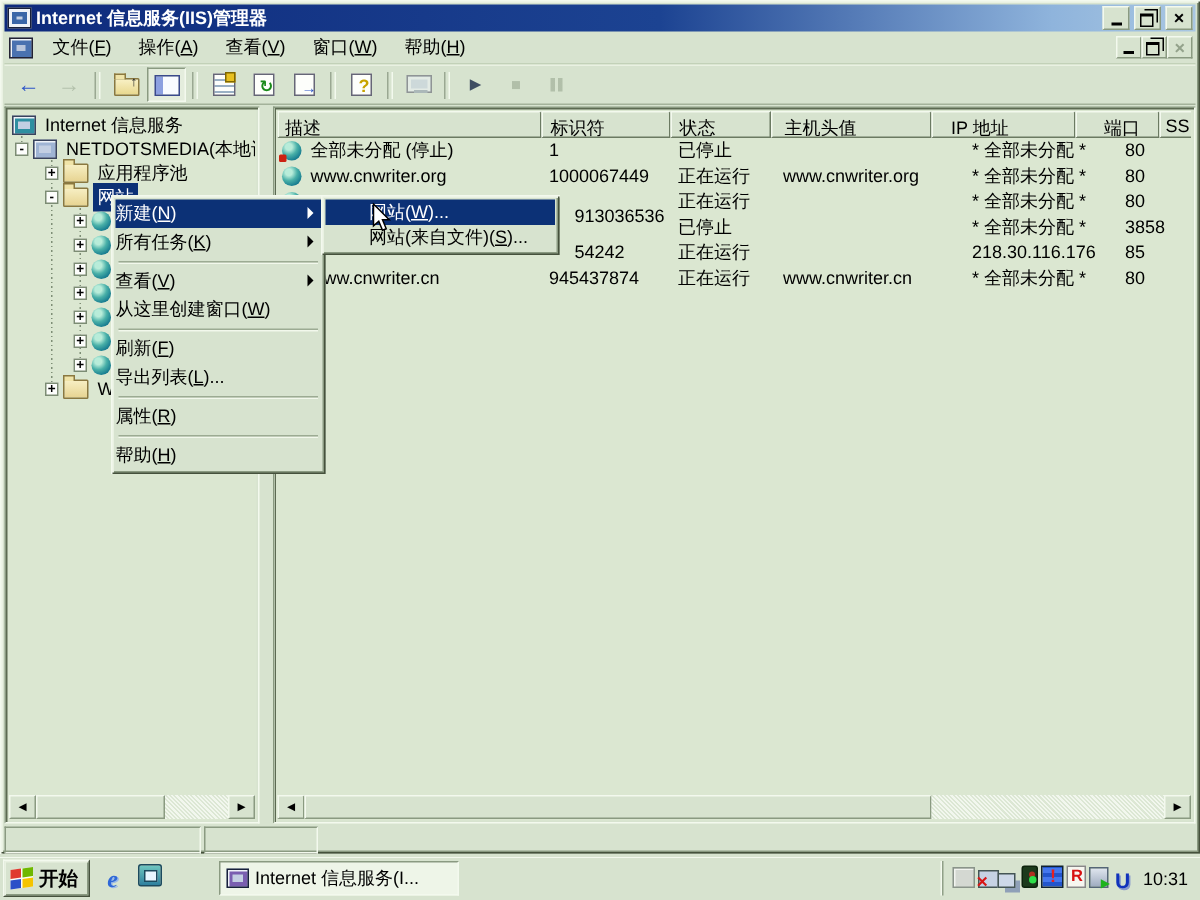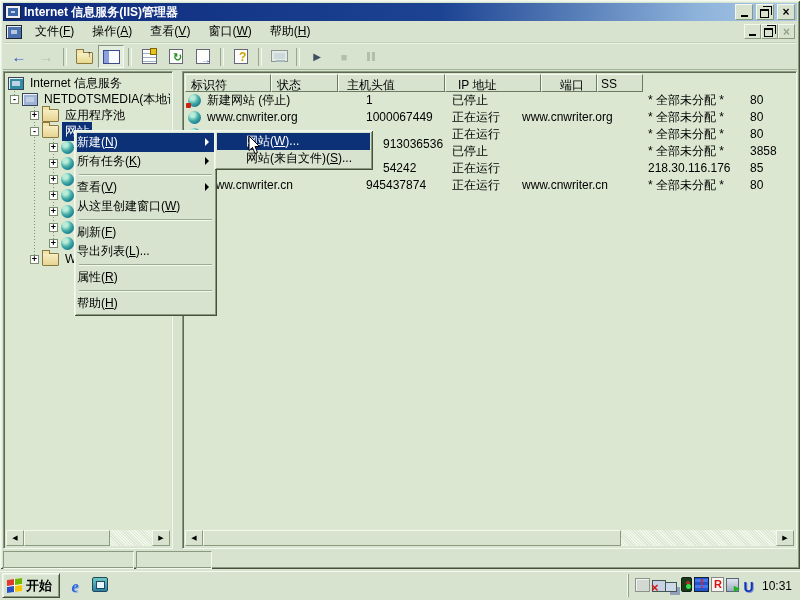--- a/index.html
+++ b/index.html
@@ -304,32 +304,33 @@
           <span class="sb-thumb rz1" style="width:84px"></span>
           <span class="sb-track"></span>
           <span class="sb-btn right rz1"></span>
         </div>
       </div>
 
       <div class="splitter"></div>
 
       <div class="pane right-pane">
         <div class="lv-header" id="lv-header">
+            <span class="lv-h c1" style="width: 176px;">描述</span>
             <span class="lv-h c2" style="width: 86px;">标识符</span>
             <span class="lv-h c3" style="width: 67px;">状态</span>
             <span class="lv-h c4" style="width: 107px;">主机头值</span>
             <span class="lv-h c5" style="width: 96px;">IP 地址</span>
             <span class="lv-h c6" style="width: 56px;">端口</span>
             <span class="lv-h c7" style="width: 46px;">SS</span>
           </div>
         <div class="lv-rows" id="lv-rows">
             <div class="lv-row">
               <span class="lv-c c1" style="width: 176px;">
                 <span class="ticon globe stopped"></span>
-                <span class="ctext">新建网站 (停止)</span>
+                <span class="ctext">全部未分配 (停止)</span>
               </span>
               <span class="lv-c c2" style="width: 86px;">1</span>
               <span class="lv-c c3" style="width: 67px;">已停止</span>
               <span class="lv-c c4" style="width: 122px;"></span>
               <span class="lv-c c5" style="width: 96px;">* 全部未分配 *</span>
               <span class="lv-c c6" style="width: 56px;">80</span>
               <span class="lv-c c7" style="width: 46px;"></span>
             </div>
             <div class="lv-row">
               <span class="lv-c c1" style="width: 176px;">
@@ -415,20 +416,24 @@
           <i></i>
           <i></i>
         </span>
       <span>开始</span>
     </div>
     <span id="quick-launch"><span class="ql-btn">
           <span class="tri internet-explorer-icon"></span>
         </span><span class="ql-btn">
           <span class="tri show-desktop-icon"></span>
         </span></span>
+    <div class="task-btn">
+      <span class="mini-iis"></span>
+      <span class="task-label">Internet 信息服务(I...</span>
+    </div>
     <div class="tray">
       <span id="tray-icons"><span class="tray-ic input-method-icon"></span><span class="tray-ic network-disconnected-icon"></span><span class="tray-ic network-icon"></span><span class="tray-ic traffic-light-icon"></span><span class="tray-ic firewall-alert-icon"></span><span class="tray-ic antivirus-icon"></span><span class="tray-ic server-play-icon"></span><span class="tray-ic ultraedit-icon"></span></span>
       <span class="clock">10:31</span>
     </div>
   </div>
 
   <div class="popup" id="ctx-menu">
       <div id="ctx-items">
         <div class="ctx-item hl"><span class="ctx-label">新建(<u>N</u>)</span><span class="ctx-arrow"></span></div>
         <div class="ctx-item"><span class="ctx-label">所有任务(<u>K</u>)</span><span class="ctx-arrow"></span></div>

